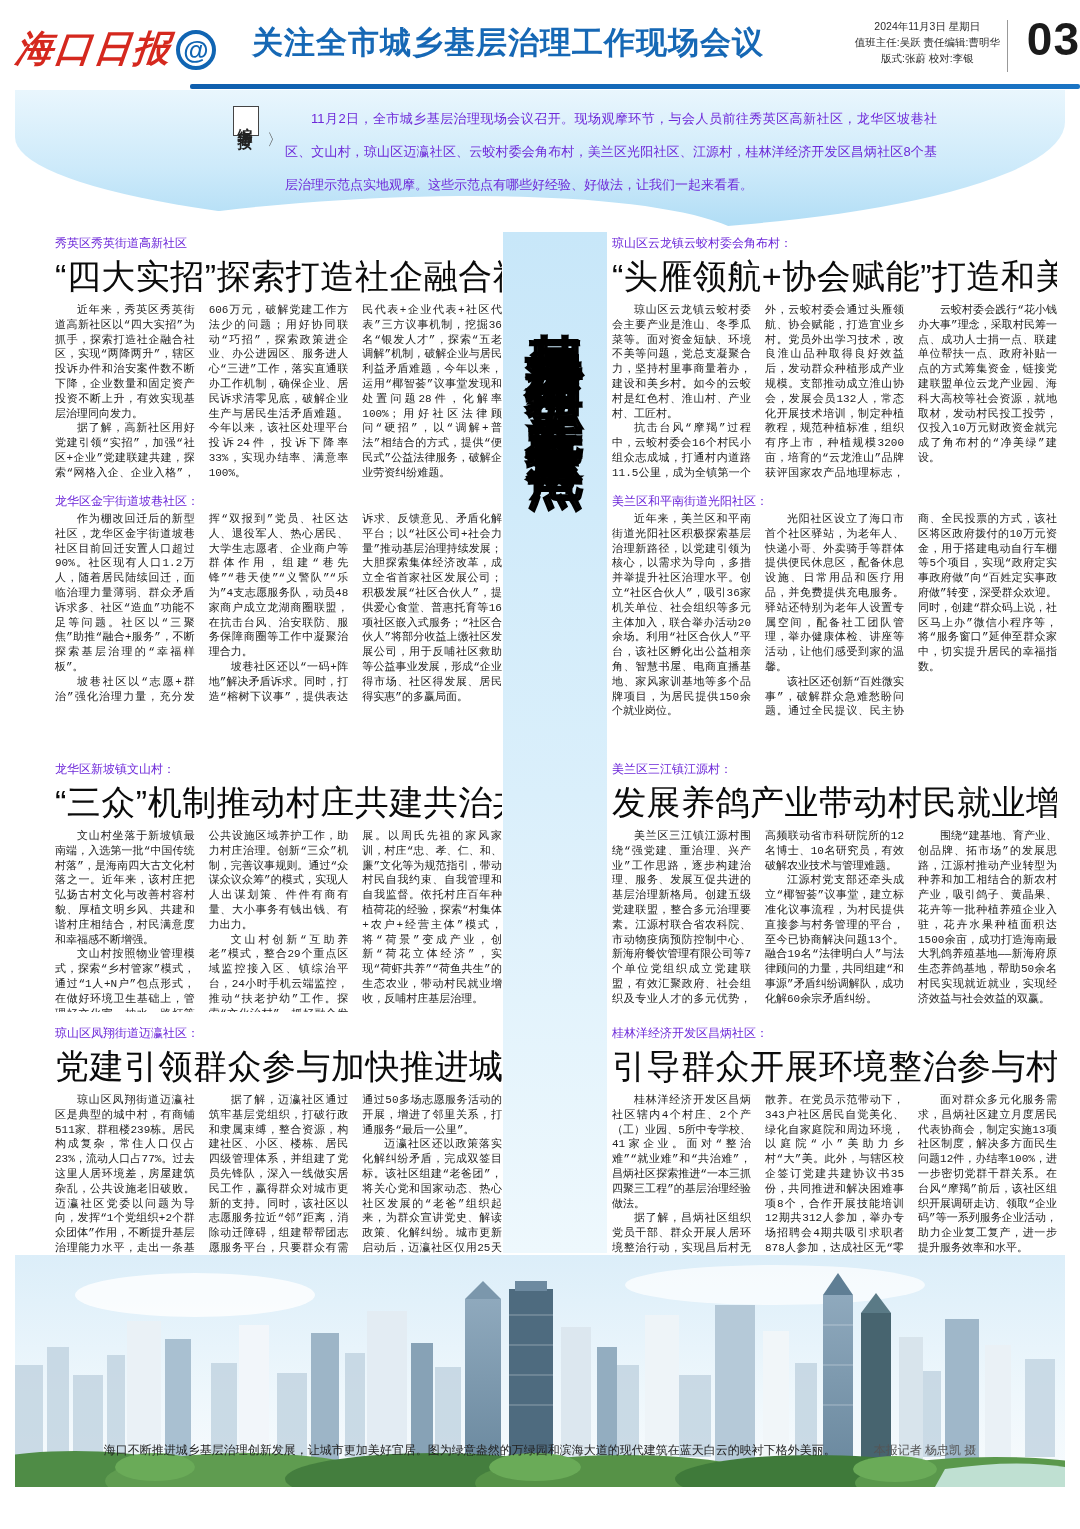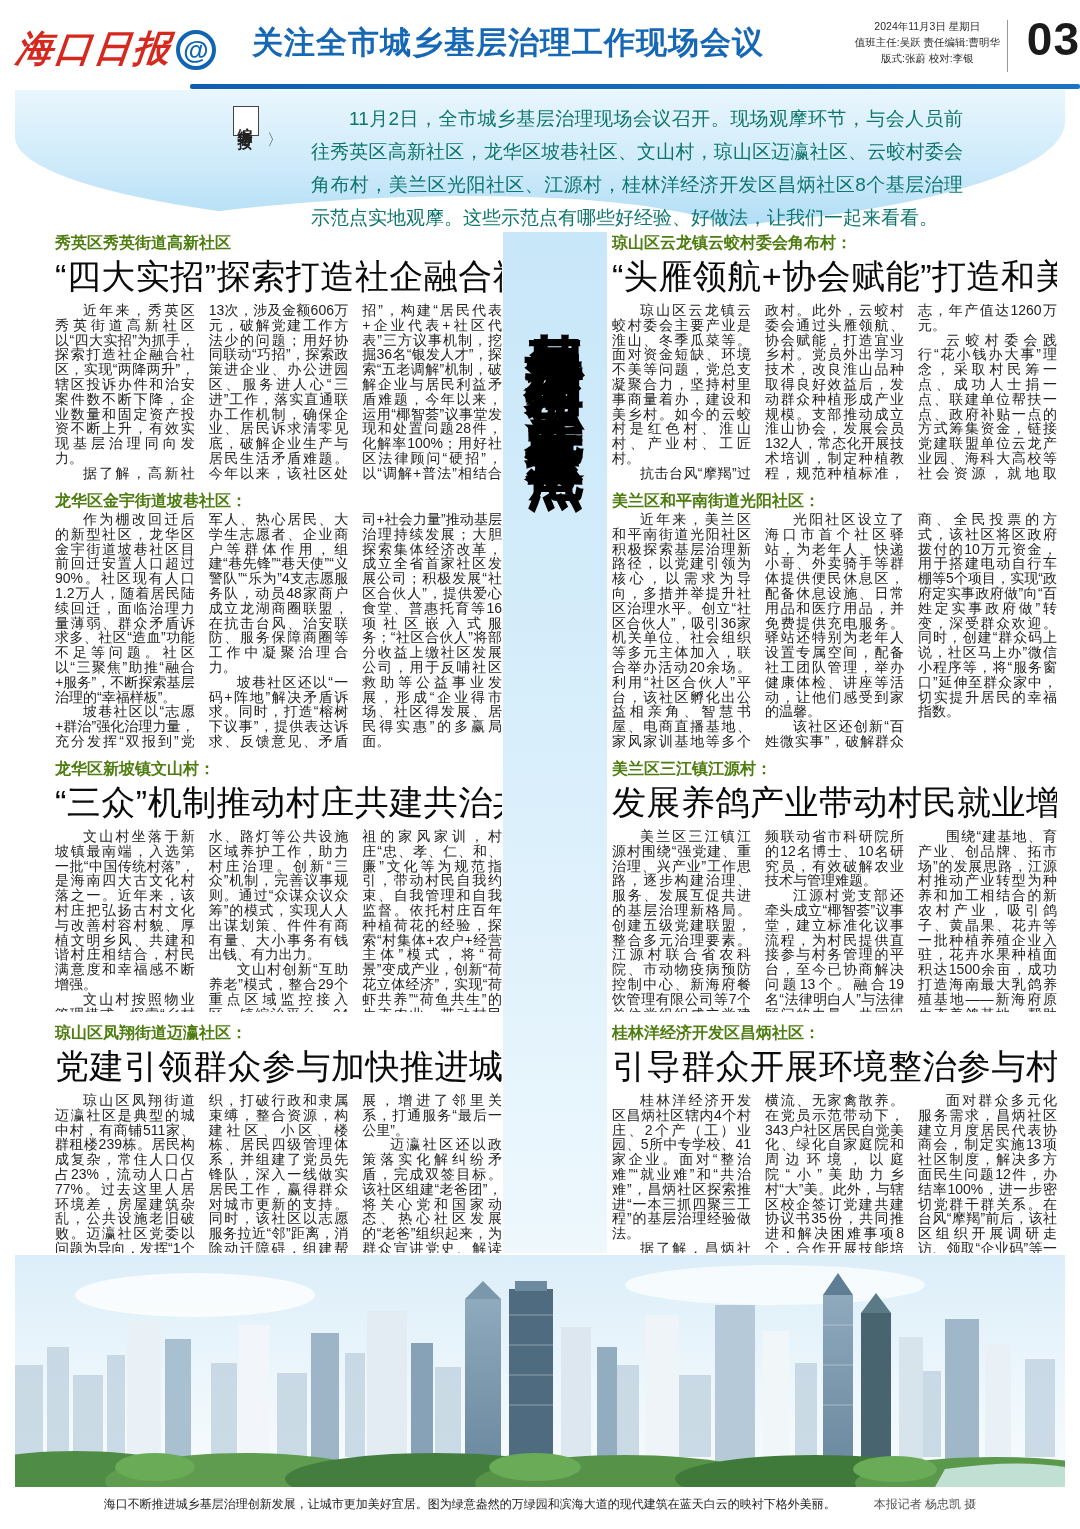--- a/index.html
+++ b/index.html
@@ -16,41 +16,41 @@
   .page-num { position:absolute; right:0; top:12px; color:#1b1b1b; font-size:46px; font-weight:bold; letter-spacing:1px; }
   .pn-divider { position:absolute; right:72px; top:20px; width:1px; height:52px; background:#999; }
   .header-rule { position:absolute; left:190px; top:84px; width:890px; height:5px; background:linear-gradient(90deg,#0f5fae,#1a74c4); border-radius:2px; }
 
   
   .note-wrap { position:absolute; left:15px; top:90px; width:1050px; height:142px; overflow:hidden; }
   .note-shape { position:absolute; left:0; top:0; width:1050px; height:142px; background:linear-gradient(180deg,#e9f6fd 0%,#cdeafa 55%,#aedcf5 100%); border-radius:0 0 48% 52% / 0 0 110px 95px; }
   .note-swoosh { position:absolute; left:-80px; bottom:-118px; width:820px; height:150px; background:#ffffff; border-radius:50%; transform:rotate(-3.5deg); }
   .note-label { position:absolute; left:218px; top:16px; width:26px; padding:8px 4px; border:1.5px solid #444; background:#fff; writing-mode:vertical-rl; text-orientation:upright; font-size:15px; font-weight:bold; letter-spacing:4px; color:#222; text-align:center; }
   .note-bracket { position:absolute; left:252px; top:40px; color:#555; font-size:16px; }
-  .note-text { position:absolute; left:296px; top:12px; width:652px; color:#0f766e; font-size:19px; line-height:33px; text-align:justify; text-indent:2em; }
+  .note-text { position:absolute; left:270px; top:12px; width:652px; color:#6d28d9; font-size:13px; line-height:33px; text-align:justify; text-indent:2em; }
 
   
   .center-strip { position:absolute; left:503px; top:232px; width:104px; height:1021px; background:linear-gradient(180deg,#c8e7f9 0%,#daeffb 55%,#eef8fd 100%); display:flex; flex-direction:column; align-items:center; padding-top:56px; }
   .vh { writing-mode:vertical-rl; text-orientation:upright; color:#0a0a0a; font-size:57px; font-weight:900; letter-spacing:7px; line-height:1; -webkit-text-stroke:1.5px #000; }
   .vh + .vh { margin-top:26px; }
 
   
   .col { position:absolute; top:232px; }
   .col-left  { left:55px;  width:447px; }
   .col-right { left:612px; width:445px; }
   .article { overflow:hidden; margin-bottom:10px; }
   .a-h1 { height:248px; } .a-h2 { height:258px; } .a-h3 { height:254px; } .a-h4 { height:231px; }
-  .kicker { font-size:16px; font-weight:bold; color:#4d7c0f; line-height:22px; }
+  .kicker { font-size:12px; font-weight:normal; color:#6d28d9; line-height:22px; }
   .headline { font-size:34px; font-weight:400; color:#0b0b0b; line-height:36px; margin:4px 16px 9px 0; letter-spacing:0.5px; white-space:nowrap; }
-  .a-body { column-count:3; column-gap:14px; text-align:justify; font-size:14px; line-height:14.8px; color:#222; font-family:Liberation Sans, sans-serif; }
+  .a-body { column-count:3; column-gap:14px; text-align:justify; font-size:11px; line-height:14.8px; color:#222; font-family:Liberation Mono, monospace; }
   .a-body p { text-indent:2em; }
 
   
   .photo { position:absolute; left:15px; top:1255px; width:1050px; height:232px; overflow:hidden; background:#eef6fb; }
-  .caption-row { position:absolute; left:15px; top:1496px; width:1050px; display:flex; justify-content:center; gap:38px; font-size:12px; color:#222; }
+  .caption-row { position:absolute; left:15px; top:1442px; width:1050px; display:flex; justify-content:center; gap:38px; font-size:12px; color:#222; }
   .caption-credit { color:#555; white-space:nowrap; }
 </style>
 </head>
 <body>
 
 <div class="page">
 
   <div class="header">
     <div class="masthead">海口日报</div>
     <div class="at-logo">@</div>

